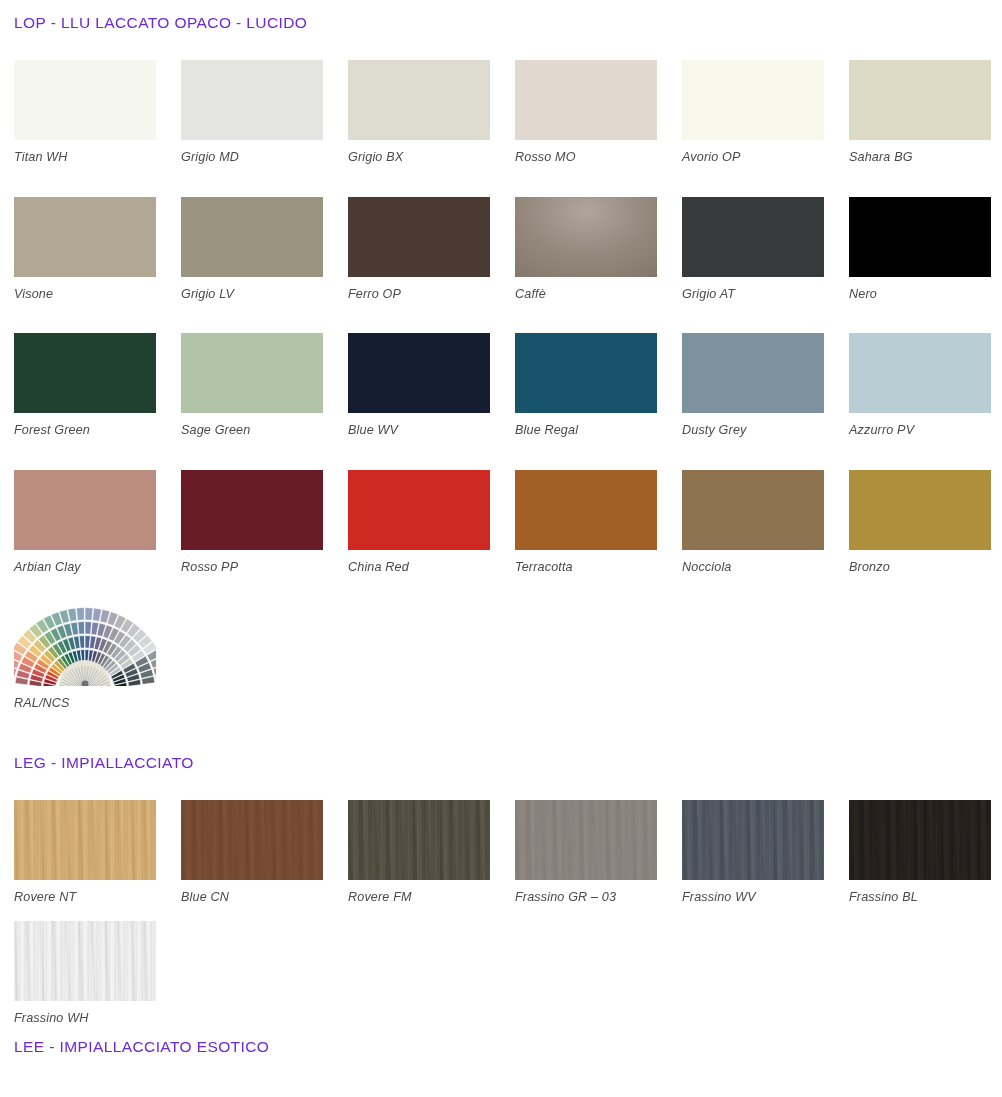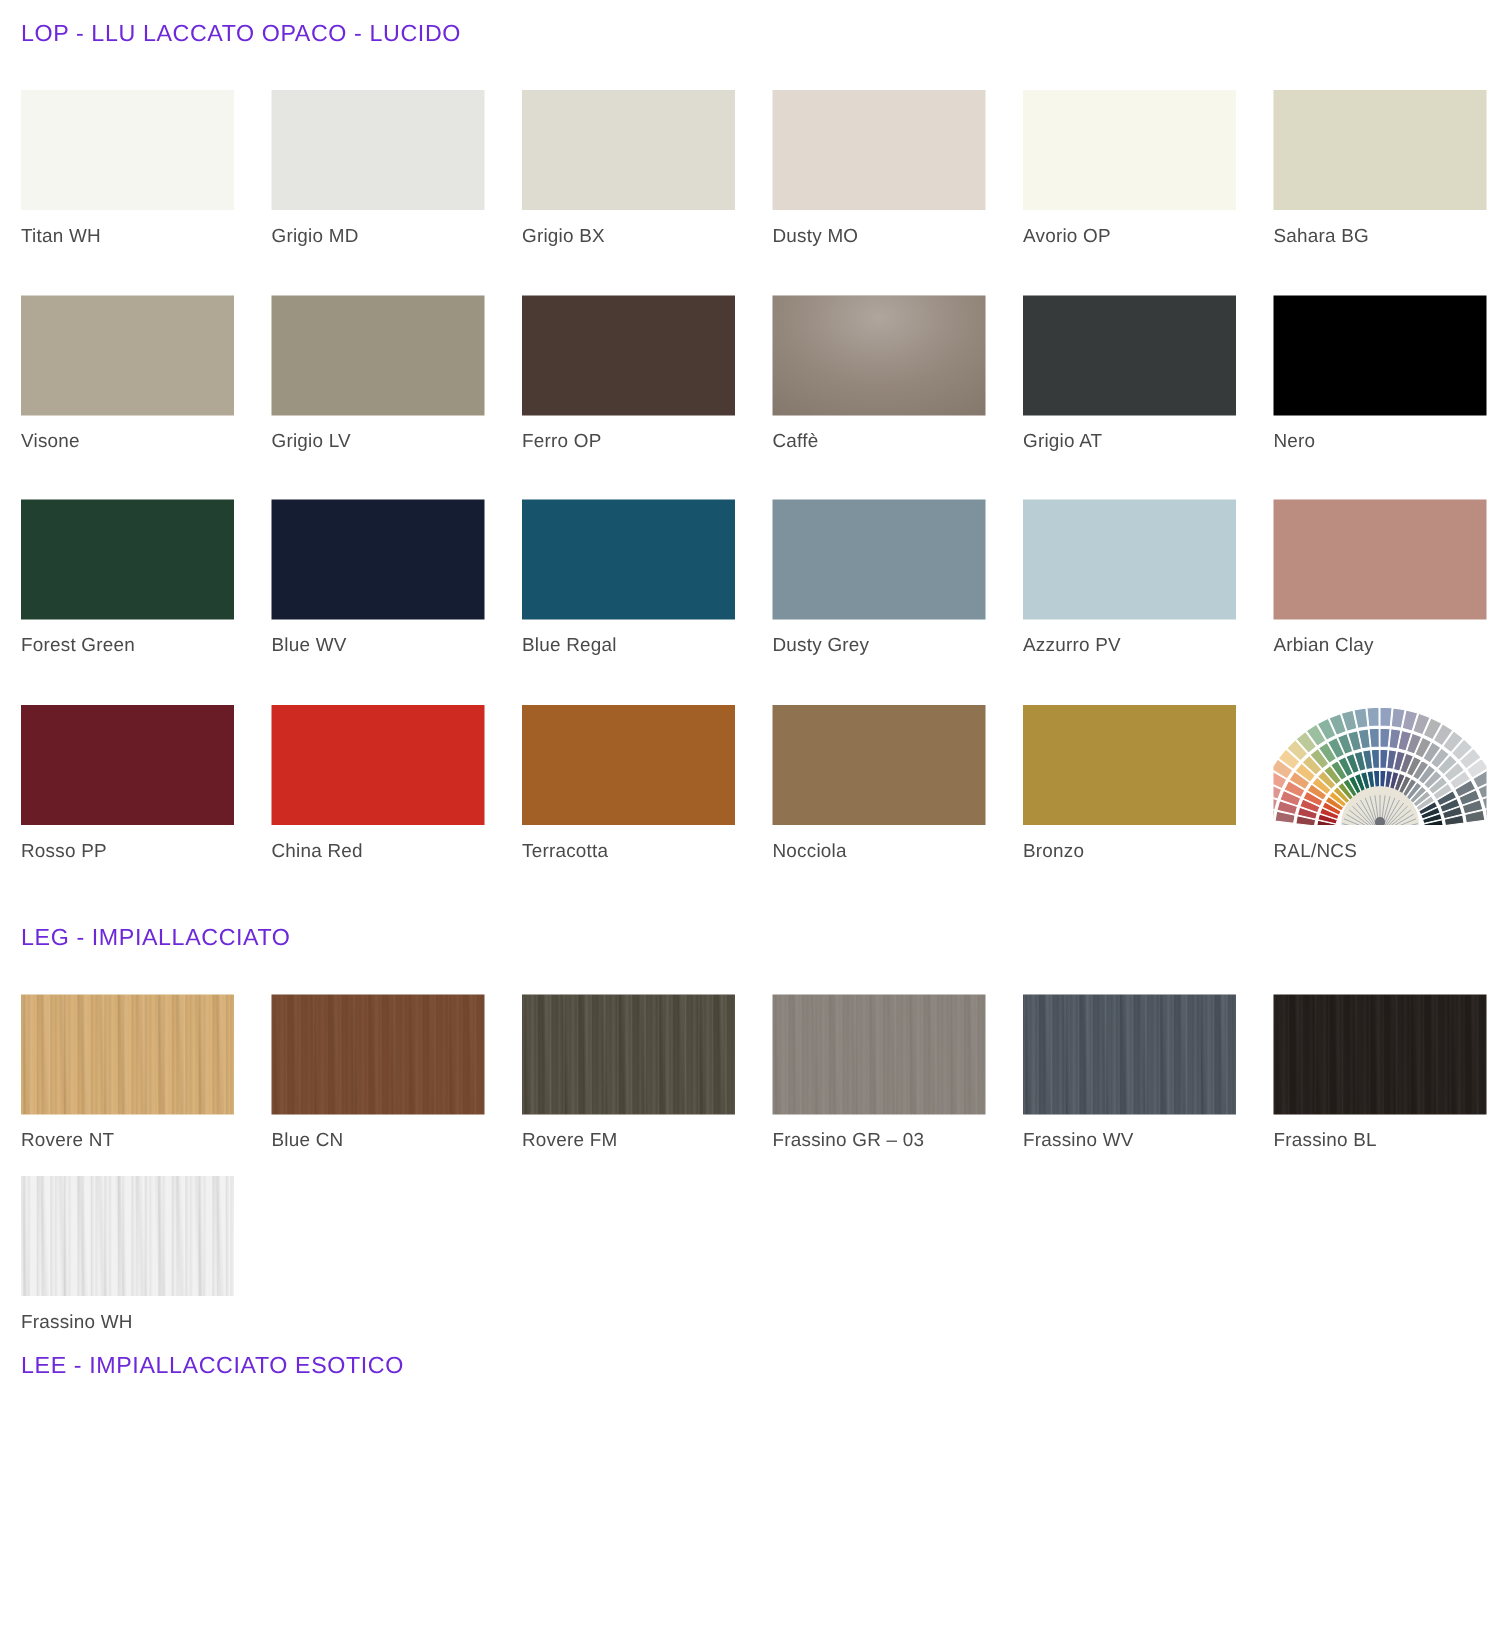--- a/index.html
+++ b/index.html
@@ -29,20 +29,21 @@
   }
   .grid {
     display: grid;
     grid-template-columns: repeat(6, 167px);
     column-gap: 0px;
     row-gap: 0px;
     padding-left: 14px;
   }
   .cell {
     width: 143px;
+    font-style: italic;
   }
   .swatch {
     width: 142px;
     height: 80px;
     display: block;
     position: relative;
     overflow: hidden;
   }
   .label {
     font-size: 12.6px;
@@ -112,21 +113,21 @@
         <div class="cell">
           <div class="swatch" style="background: rgb(229, 229, 226);"></div>
           <div class="label">Grigio MD</div>
         </div>
         <div class="cell">
           <div class="swatch" style="background: rgb(222, 219, 208);"></div>
           <div class="label">Grigio BX</div>
         </div>
         <div class="cell">
           <div class="swatch" style="background: rgb(225, 217, 208);"></div>
-          <div class="label">Dusty MO</div>
+          <div class="label">Rosso MO</div>
         </div>
         <div class="cell">
           <div class="swatch" style="background: rgb(247, 247, 236);"></div>
           <div class="label">Avorio OP</div>
         </div>
         <div class="cell">
           <div class="swatch" style="background: rgb(220, 218, 196);"></div>
           <div class="label">Sahara BG</div>
         </div>
         <div class="cell">
@@ -149,20 +150,24 @@
           <div class="swatch" style="background: rgb(55, 58, 58);"></div>
           <div class="label">Grigio AT</div>
         </div>
         <div class="cell">
           <div class="swatch" style="background: rgb(0, 0, 0);"></div>
           <div class="label">Nero</div>
         </div>
         <div class="cell">
           <div class="swatch" style="background: rgb(34, 64, 47);"></div>
           <div class="label">Forest Green</div>
+        </div>
+        <div class="cell">
+          <div class="swatch" style="background: rgb(178, 196, 167);"></div>
+          <div class="label">Sage Green</div>
         </div>
         <div class="cell">
           <div class="swatch" style="background: rgb(20, 29, 50);"></div>
           <div class="label">Blue WV</div>
         </div>
         <div class="cell">
           <div class="swatch" style="background: rgb(23, 84, 107);"></div>
           <div class="label">Blue Regal</div>
         </div>
         <div class="cell">

